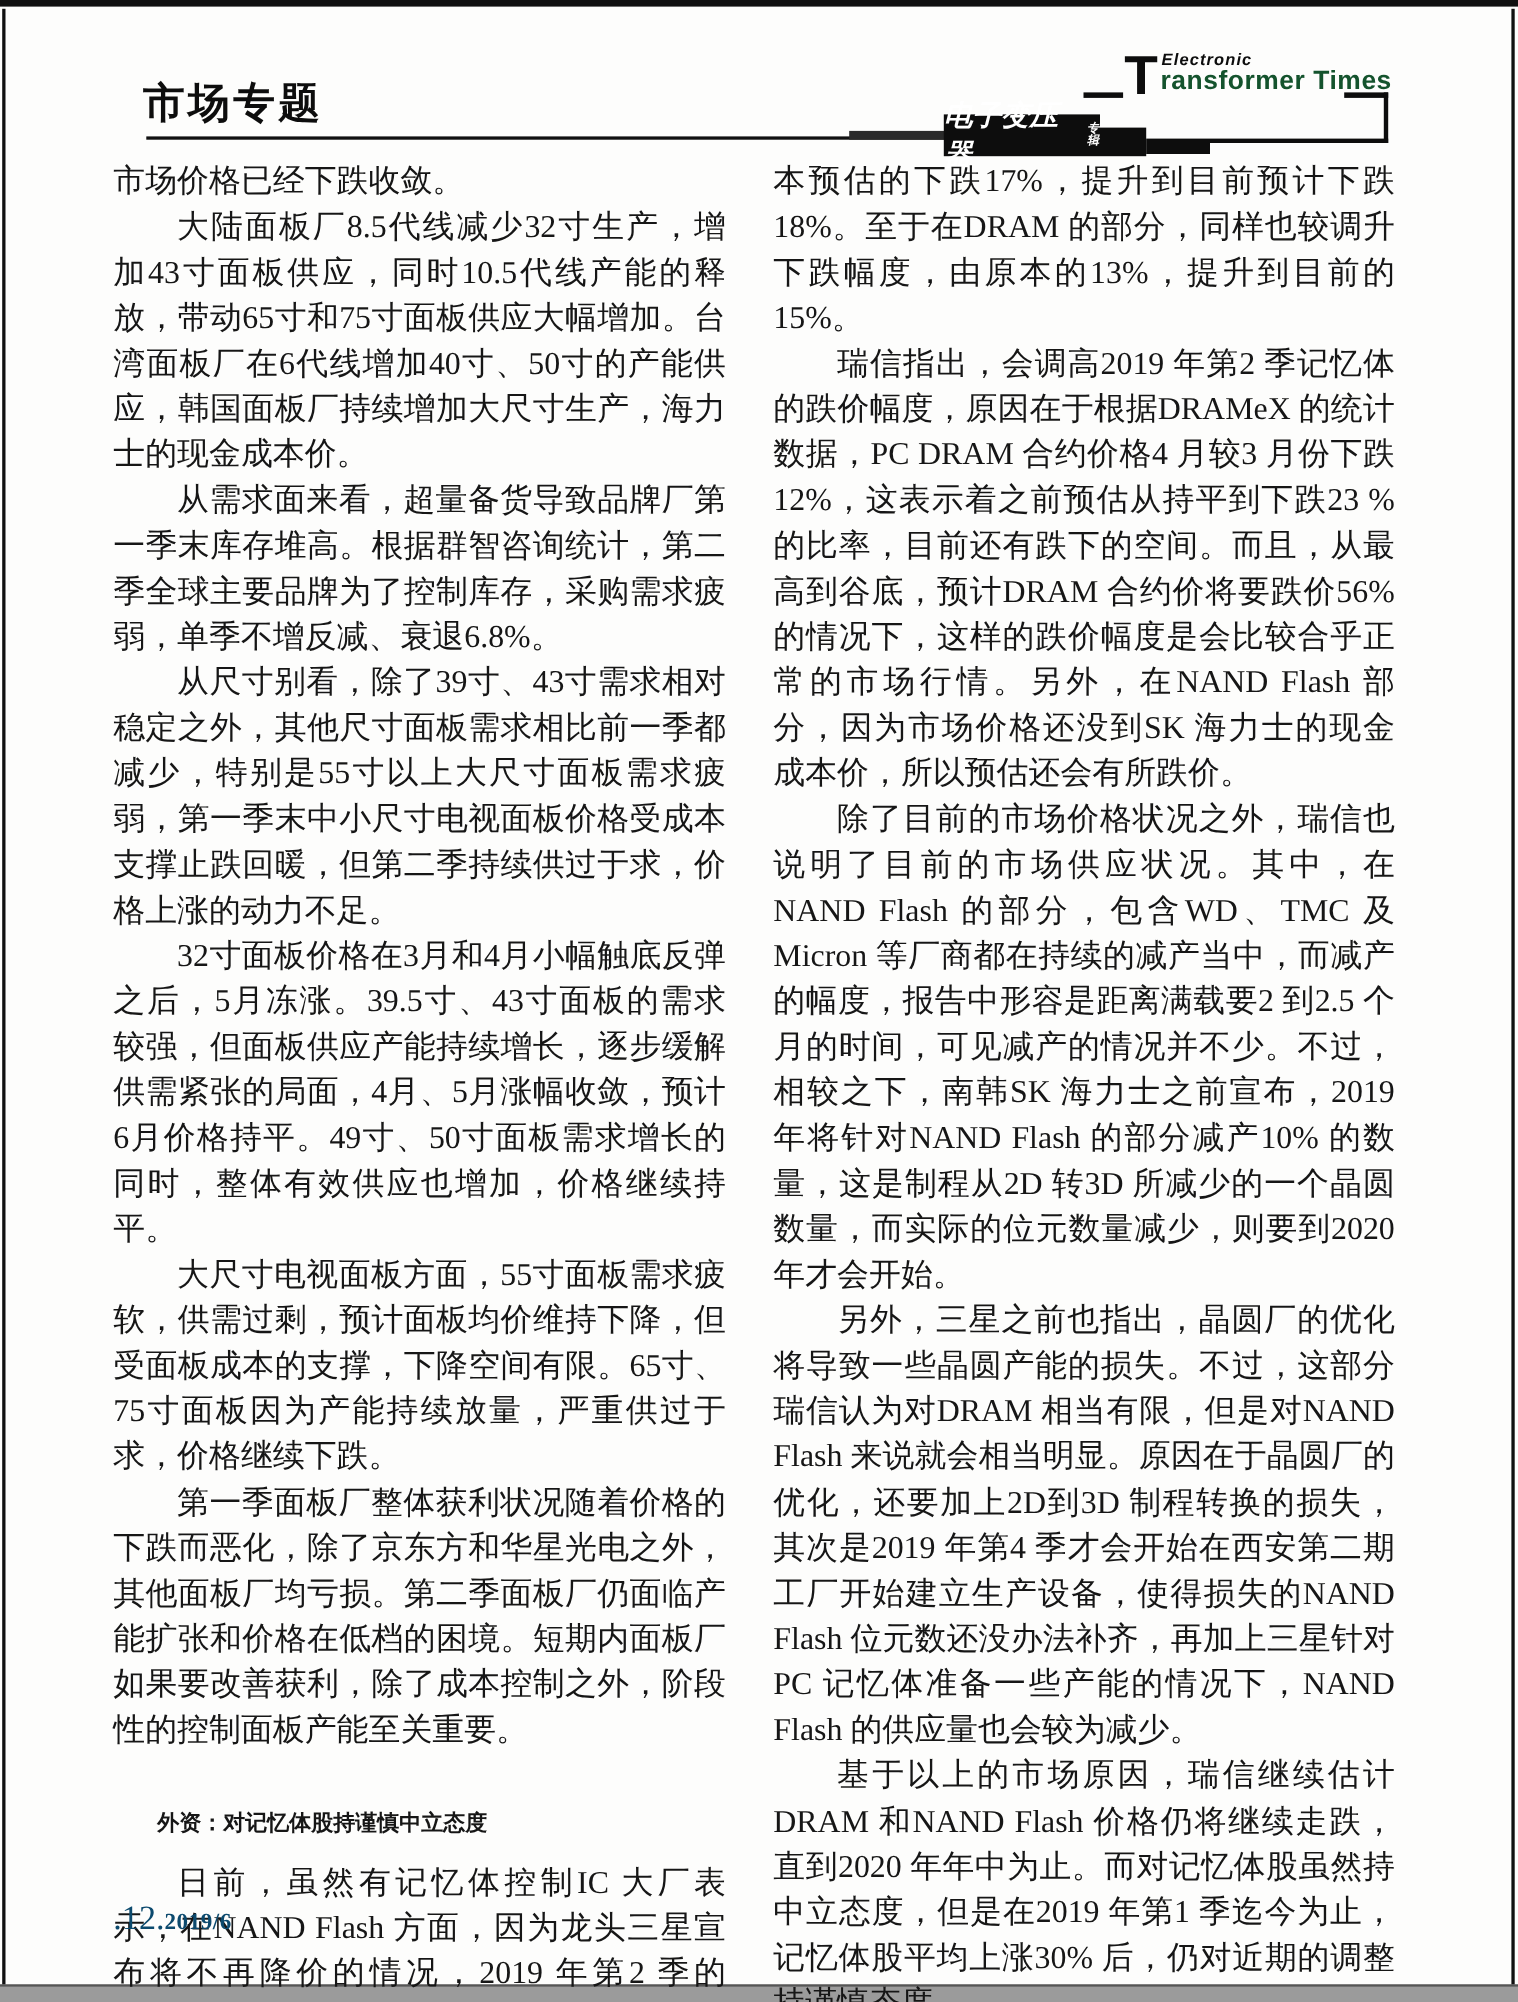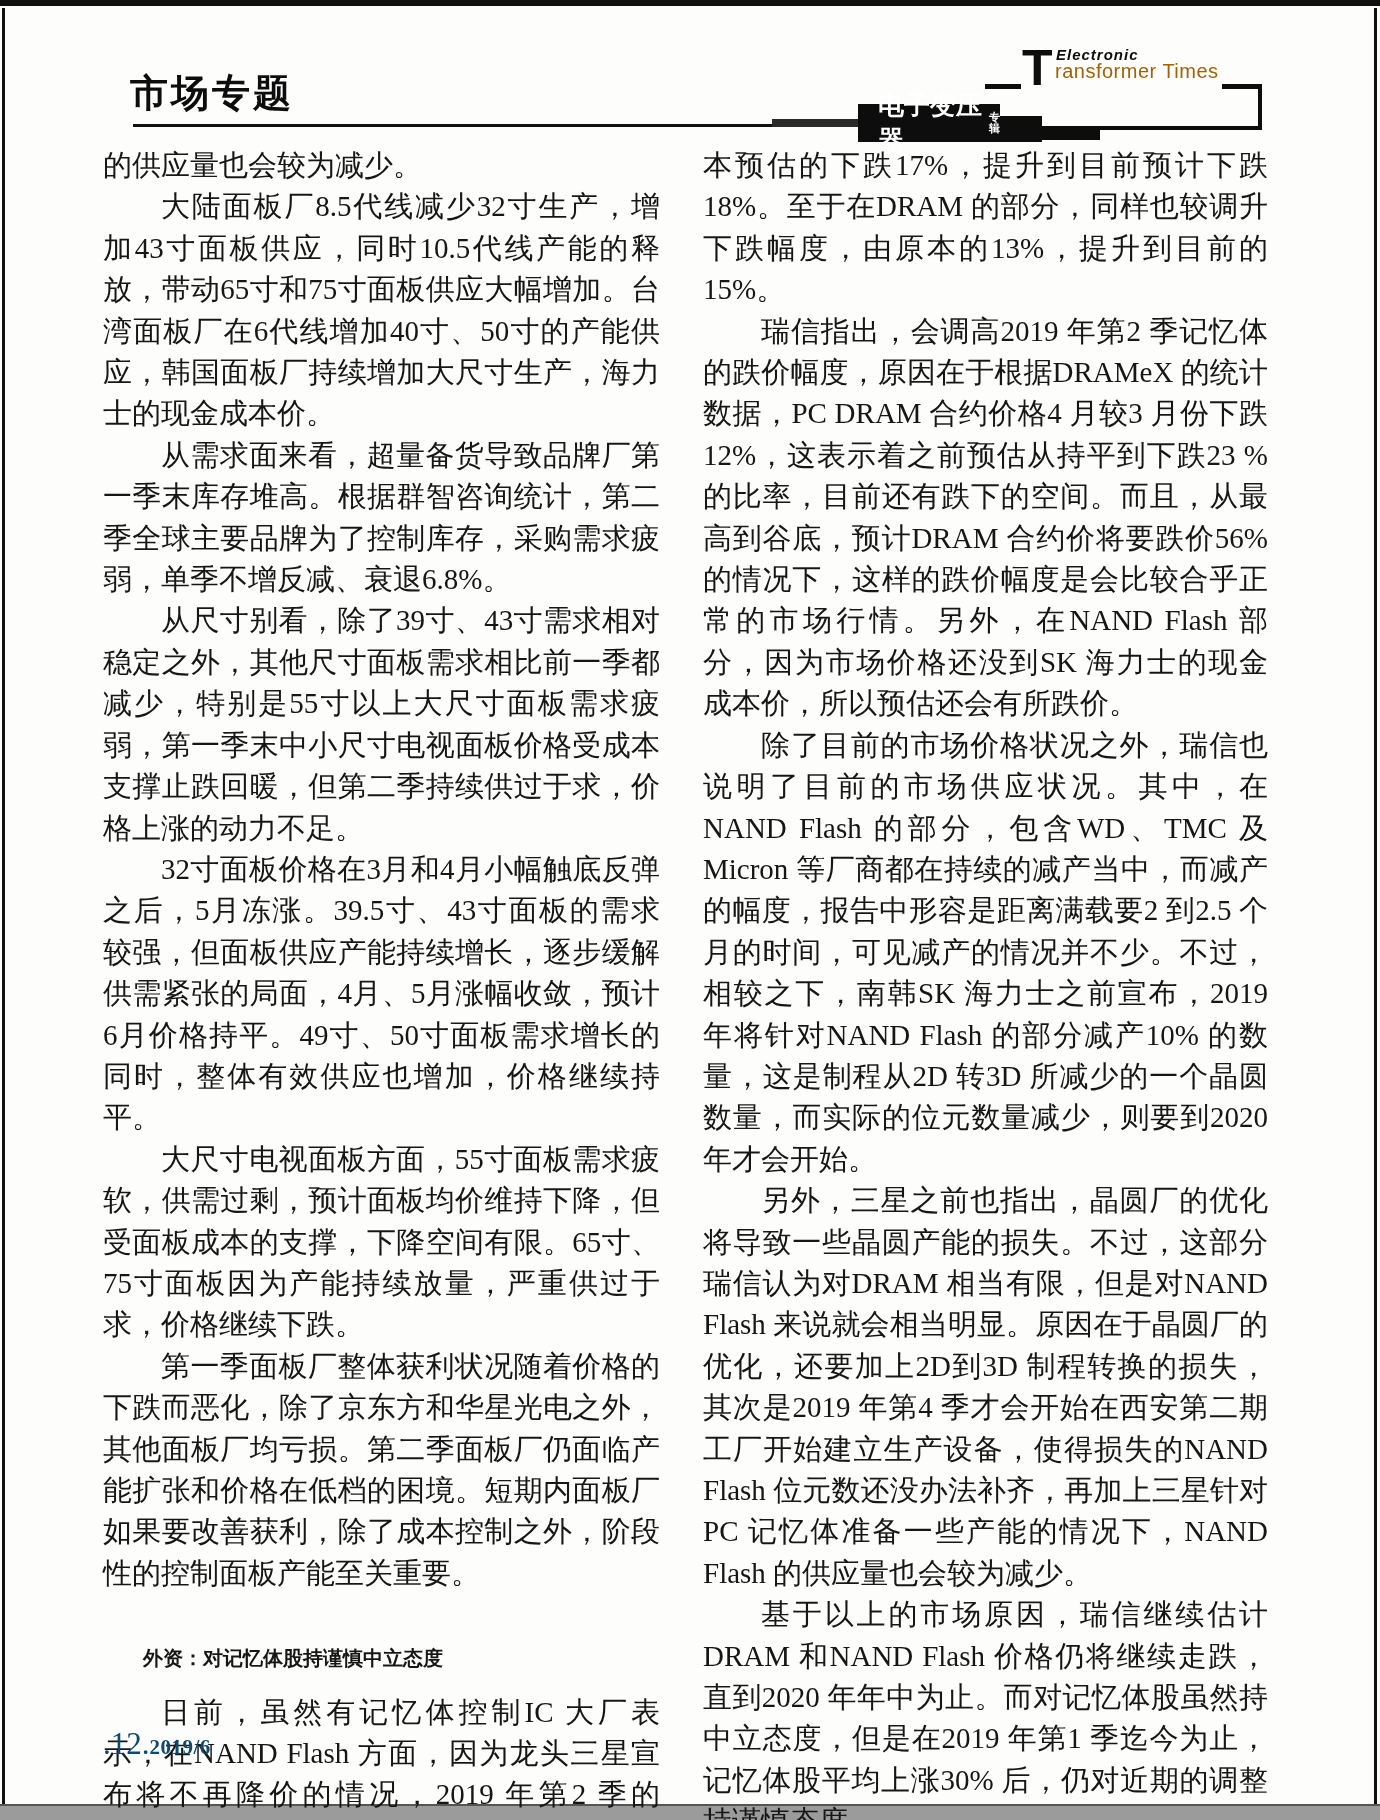--- a/index.html
+++ b/index.html
@@ -39,27 +39,27 @@
     font-weight:bold; font-size:50px; line-height:44px; color:#0d0d0d;
   }
   .mast-electronic {
     position:absolute; left:1056px; top:46px;
     font-family:"Liberation Sans","DejaVu Sans",sans-serif;
     font-weight:bold; font-size:15px; letter-spacing:1px; color:#0d0d0d;font-style:italic;
   }
   .mast-times {
     position:absolute; left:1055px; top:60px;
     font-family:"Liberation Sans","DejaVu Sans",sans-serif;
-    font-weight:normal; font-size:20px; letter-spacing:0.5px; color:#a16207;
+    font-weight:bold; font-size:24px; letter-spacing:0.5px; color:#14532d;
   }
   .cn-logo-box {
     position:absolute; left:858px; top:104px; width:142px; height:38px;
     background:#0d0d0d; color:#fff;
-    display:flex; align-items:center; padding-left:20px; box-sizing:border-box;
-    font-family:"Liberation Sans","DejaVu Sans",sans-serif; font-weight:bold;
+    display:flex; align-items:center; padding-left:0; box-sizing:border-box;
+    font-family:"Liberation Sans","DejaVu Sans",sans-serif; font-weight:bold;font-style:italic;
   }
   .cn-logo-main { font-size:26px; letter-spacing:0; }
   .cn-logo-tag  { display:inline-block; width:12px; font-size:11px; line-height:11px;
                   word-break:break-all; margin-left:3px; }
   .logo-step1 { position:absolute; left:1000px; top:116px; width:42px; height:26px; background:#0d0d0d; }
   .logo-step2 { position:absolute; left:1042px; top:126px; width:58px; height:14px; background:#0d0d0d; }
 
   
   .col {
     position:absolute; top:145px;
@@ -105,21 +105,21 @@
 <div class="mast-line-right"></div>
 
 <div class="cn-logo-box">
   <span class="cn-logo-main">电子变压器</span>
   <span class="cn-logo-tag">专辑</span>
 </div>
 <div class="logo-step1"></div>
 <div class="logo-step2"></div>
 
 <div class="col col-left">
-    <p class="body no-indent">的供应量也会较为减少。</p>
+    <p class="body no-indent">市场价格已经下跌收敛。</p>
     <p class="body">大陆面板厂8.5代线减少32寸生产，增加43寸面板供应，同时10.5代线产能的释放，带动65寸和75寸面板供应大幅增加。台湾面板厂在6代线增加40寸、50寸的产能供应，韩国面板厂持续增加大尺寸生产，海力士的现金成本价。</p>
     <p class="body">从需求面来看，超量备货导致品牌厂第一季末库存堆高。根据群智咨询统计，第二季全球主要品牌为了控制库存，采购需求疲弱，单季不增反减、衰退6.8%。</p>
     <p class="body">从尺寸别看，除了39寸、43寸需求相对稳定之外，其他尺寸面板需求相比前一季都减少，特别是55寸以上大尺寸面板需求疲弱，第一季末中小尺寸电视面板价格受成本支撑止跌回暖，但第二季持续供过于求，价格上涨的动力不足。</p>
     <p class="body">32寸面板价格在3月和4月小幅触底反弹之后，5月冻涨。39.5寸、43寸面板的需求较强，但面板供应产能持续增长，逐步缓解供需紧张的局面，4月、5月涨幅收敛，预计6月价格持平。49寸、50寸面板需求增长的同时，整体有效供应也增加，价格继续持平。</p>
     <p class="body">大尺寸电视面板方面，55寸面板需求疲软，供需过剩，预计面板均价维持下降，但受面板成本的支撑，下降空间有限。65寸、75寸面板因为产能持续放量，严重供过于求，价格继续下跌。</p>
     <p class="body">第一季面板厂整体获利状况随着价格的下跌而恶化，除了京东方和华星光电之外，其他面板厂均亏损。第二季面板厂仍面临产能扩张和价格在低档的困境。短期内面板厂如果要改善获利，除了成本控制之外，阶段性的控制面板产能至关重要。</p>
     <p class="heading">外资：对记忆体股持谨慎中立态度</p>
     <p class="body">日前，虽然有记忆体控制IC 大厂表示，在NAND Flash 方面，因为龙头三星宣布将不再降价的情况，2019 年第2 季的NAND Flash 市场价格已经下跌收敛。对此，外资瑞信证券在最新的研究报告中指出，2019 年第2 季的NAND Flash 价格仍要比之前预估的下降要更多一些，也就是从原</p>
   </div>
 <div class="col col-right">

